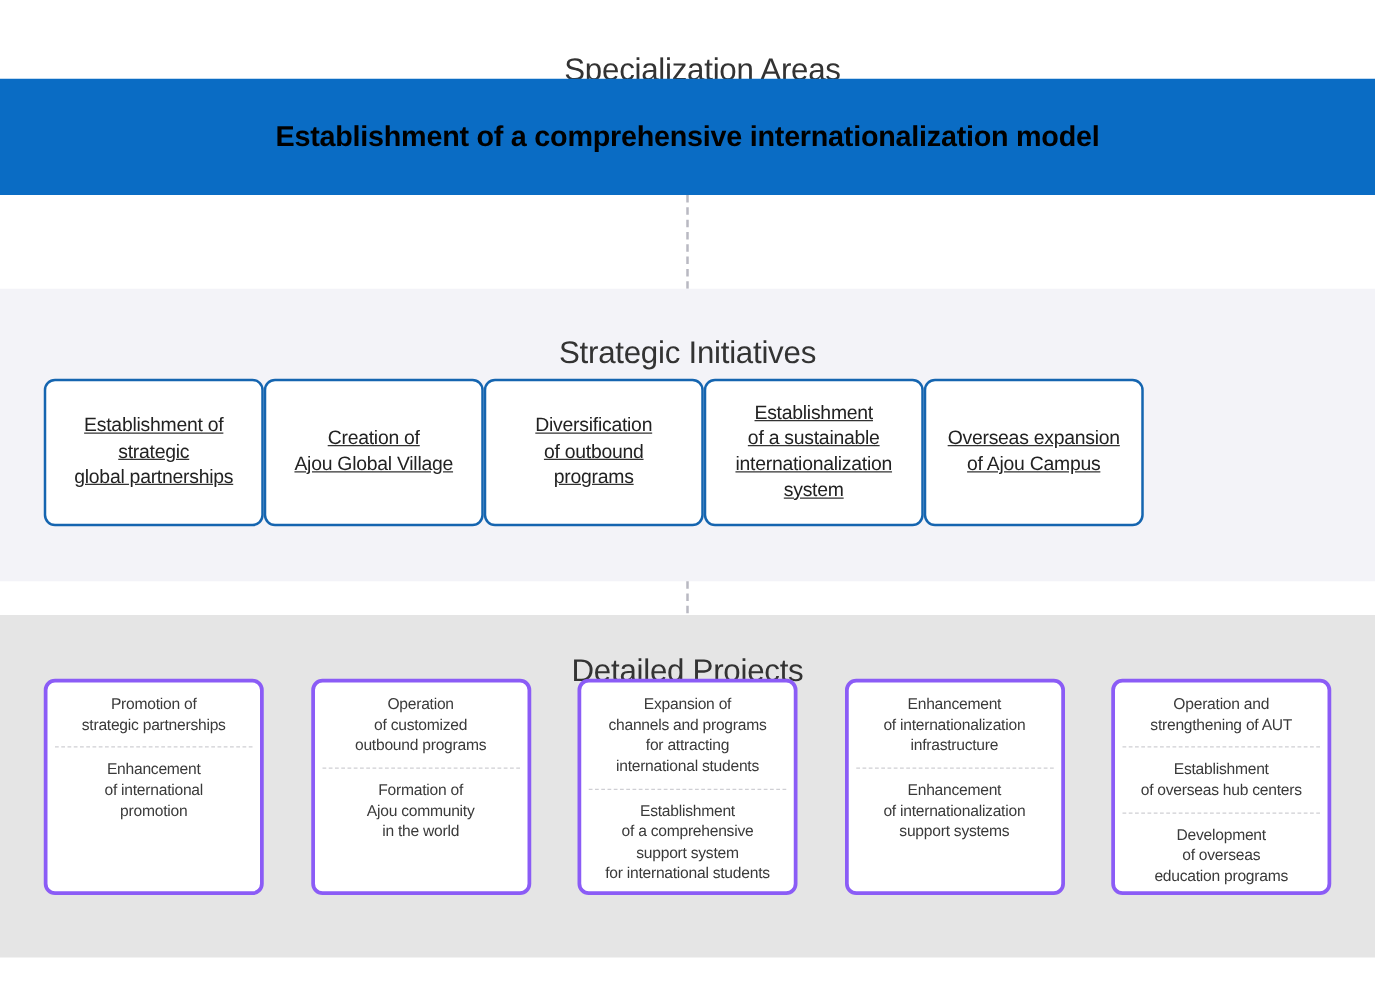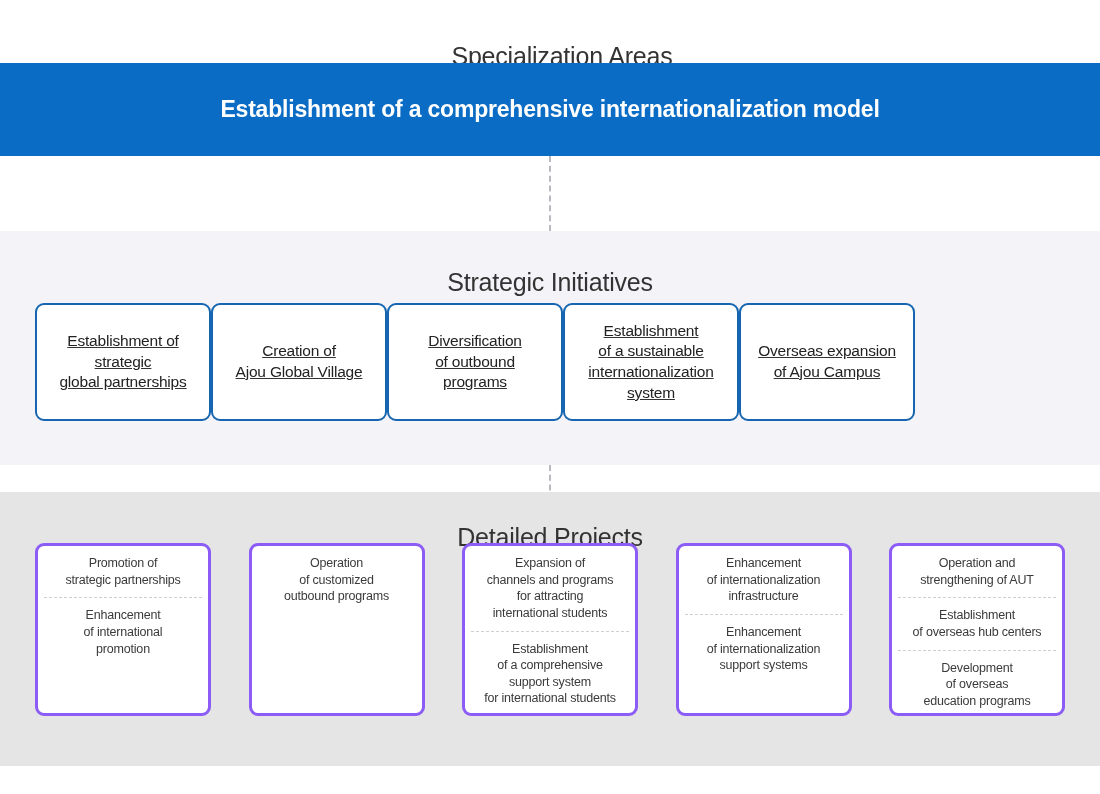--- a/index.html
+++ b/index.html
@@ -46,21 +46,21 @@
     left: 0;
     top: 63px;
     width: 1100px;
     height: 93px;
     background: #0a6cc4;
     display: flex;
     align-items: center;
     justify-content: center;
   }
   .banner-text {
-    color: #ffffff;
+    color: #000000;
     font-size: 23px;
     font-weight: 700;
     letter-spacing: -0.2px;
     text-align: center;
   }
 
   
   .connector {
     position: absolute;
     left: 549px;
@@ -221,20 +221,23 @@
 strategic partnerships</div>
         <div class="detail-item">Enhancement
 of international
 promotion</div>
       </div>
 
       <div class="detail-card">
         <div class="detail-item">Operation
 of customized
 outbound programs</div>
+        <div class="detail-item">Formation of
+Ajou community
+in the world</div>
       </div>
 
       <div class="detail-card">
         <div class="detail-item">Expansion of
 channels and programs
 for attracting
 international students</div>
         <div class="detail-item">Establishment
 of a comprehensive
 support system

